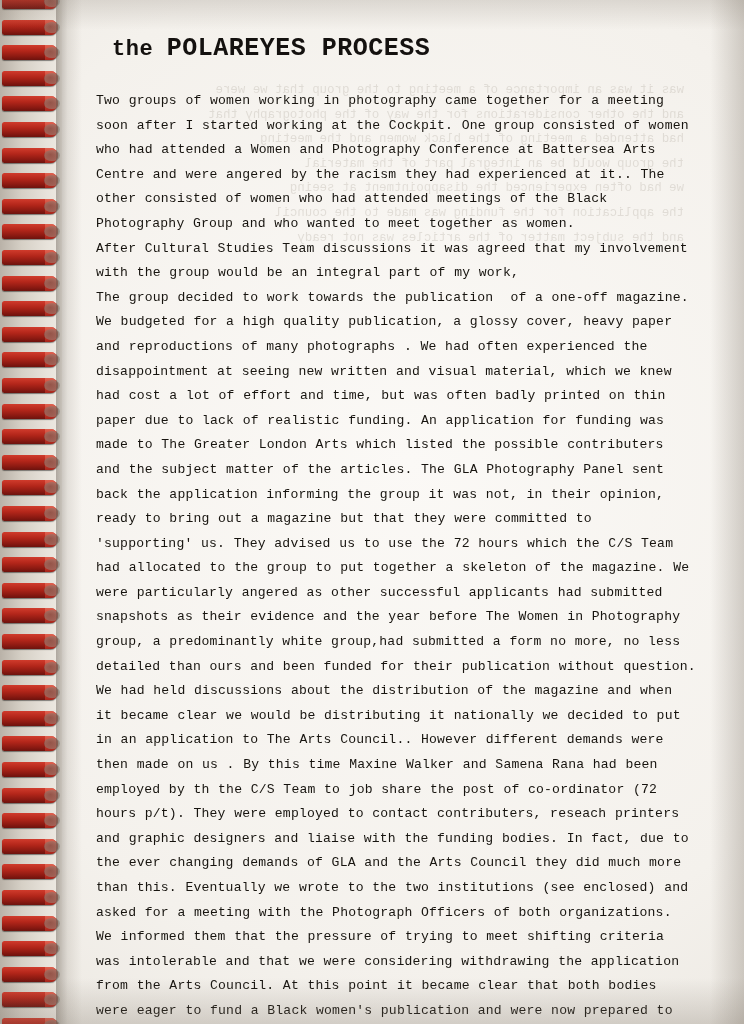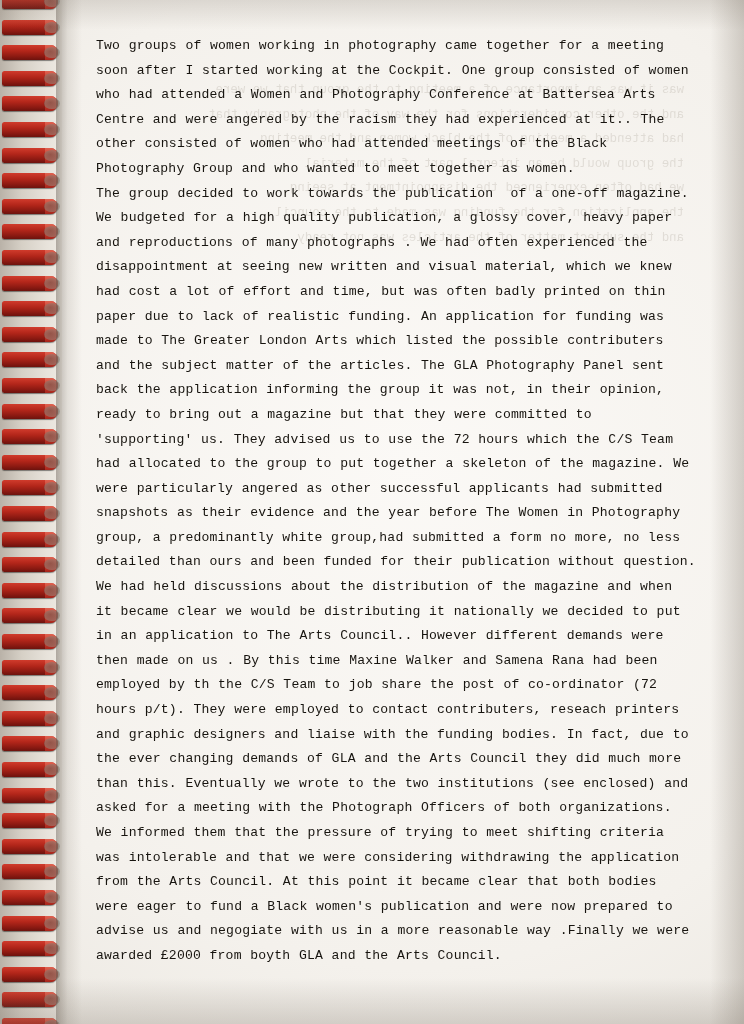--- a/index.html
+++ b/index.html
@@ -237,22 +237,24 @@
       <div class="coil" style="top: 966.8px;"></div>
       <div class="punch" style="top: 968.8px;"></div>
       <div class="coil" style="top: 992.4px;"></div>
       <div class="punch" style="top: 994.4px;"></div>
       <div class="coil" style="top: 1018px;"></div>
       <div class="punch" style="top: 1020px;"></div>
     </div>
   <div id="binding-shadow"></div>
 
   <div id="content">
+    <h1 id="title"><span class="the">the </span><span>POLAREYES PROCESS</span></h1>
 
     <p class="para">Two groups of women working in photography came together for a meeting soon after I started working at the Cockpit. One group consisted of women who had attended a Women and Photography Conference at Battersea Arts Centre and were angered by the racism they had experienced at it.. The other consisted of women who had attended meetings of the Black Photography Group and who wanted to meet together as women.</p>
+    <p class="para">After Cultural Studies Team discussions it was agreed that my involvement with the group would be an integral part of my work,</p>
     <p class="para">The group decided to work towards the publication  of a one-off magazine. We budgeted for a high quality publication, a glossy cover, heavy paper and reproductions of many photographs . We had often experienced the disappointment at seeing new written and visual material, which we knew had cost a lot of effort and time, but was often badly printed on thin paper due to lack of realistic funding. An application for funding was made to The Greater London Arts which listed the possible contributers and the subject matter of the articles. The GLA Photography Panel sent back the application informing the group it was not, in their opinion, ready to bring out a magazine but that they were committed to 'supporting' us. They advised us to use the 72 hours which the C/S Team had allocated to the group to put together a skeleton of the magazine. We were particularly angered as other successful applicants had submitted snapshots as their evidence and the year before The Women in Photography group, a predominantly white group,had submitted a form no more, no less detailed than ours and been funded for their publication without question.</p>
     <p class="para">We had held discussions about the distribution of the magazine and when it became clear we would be distributing it nationally we decided to put in an application to The Arts Council.. However different demands were then made on us . By this time Maxine Walker and Samena Rana had been employed by th the C/S Team to job share the post of co-ordinator (72 hours p/t). They were employed to contact contributers, reseach printers and graphic designers and liaise with the funding bodies. In fact, due to the ever changing demands of GLA and the Arts Council they did much more than this. Eventually we wrote to the two institutions (see enclosed) and asked for a meeting with the Photograph Officers of both organizations. We informed them that the pressure of trying to meet shifting criteria was intolerable and that we were considering withdrawing the application from the Arts Council. At this point it became clear that both bodies were eager to fund a Black women's publication and were now prepared to advise us and negogiate with us in a more reasonable way .Finally we were awarded £2000 from boyth GLA and the Arts Council.</p>
 
   </div>
 
   <div id="edge-top"></div>
   <div id="edge-right"></div>
   <div id="edge-bottom"></div>
 </div>
 

